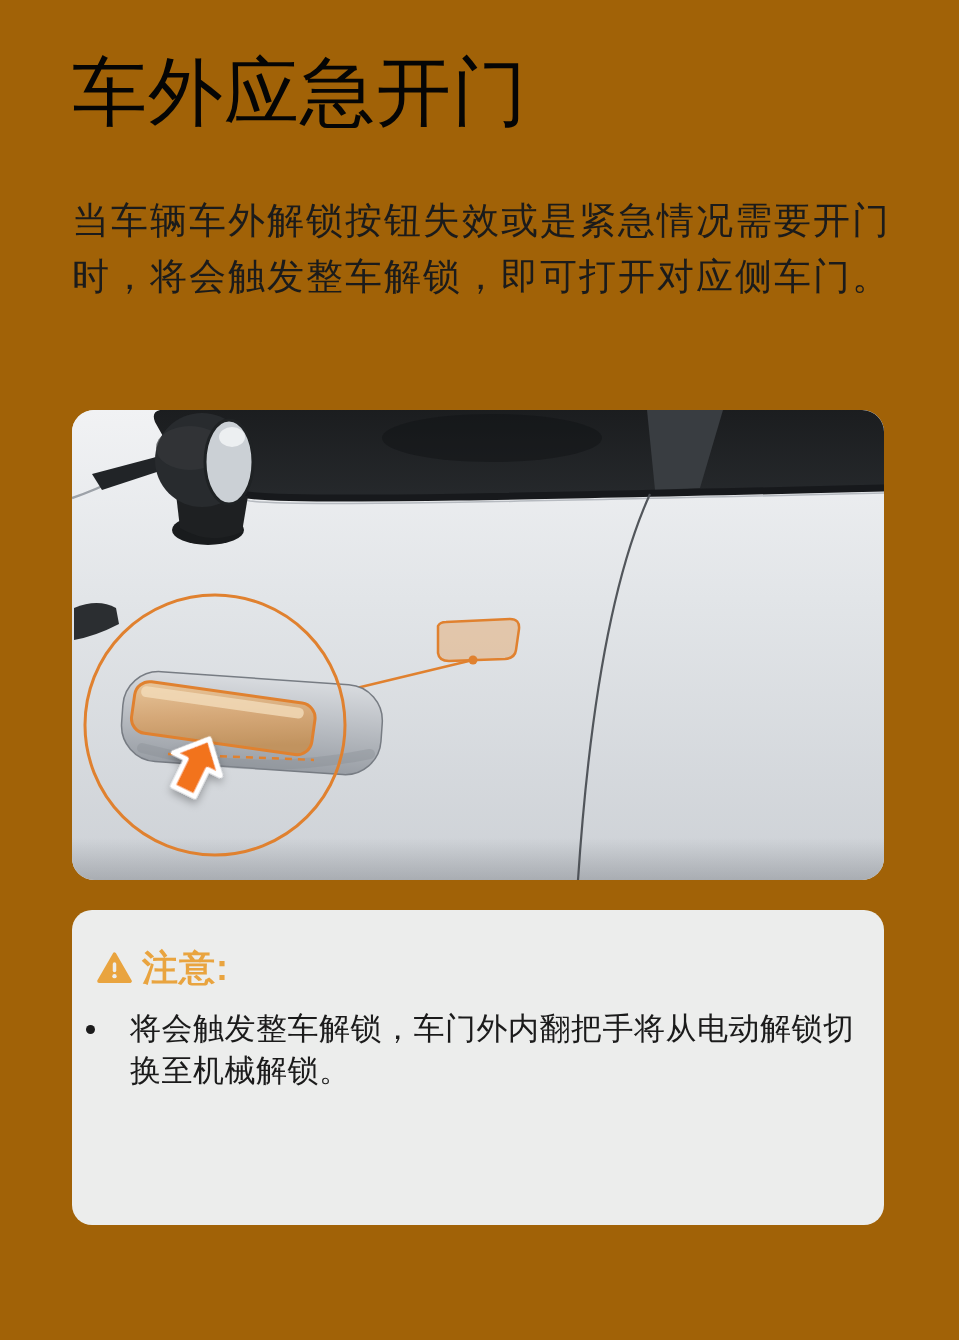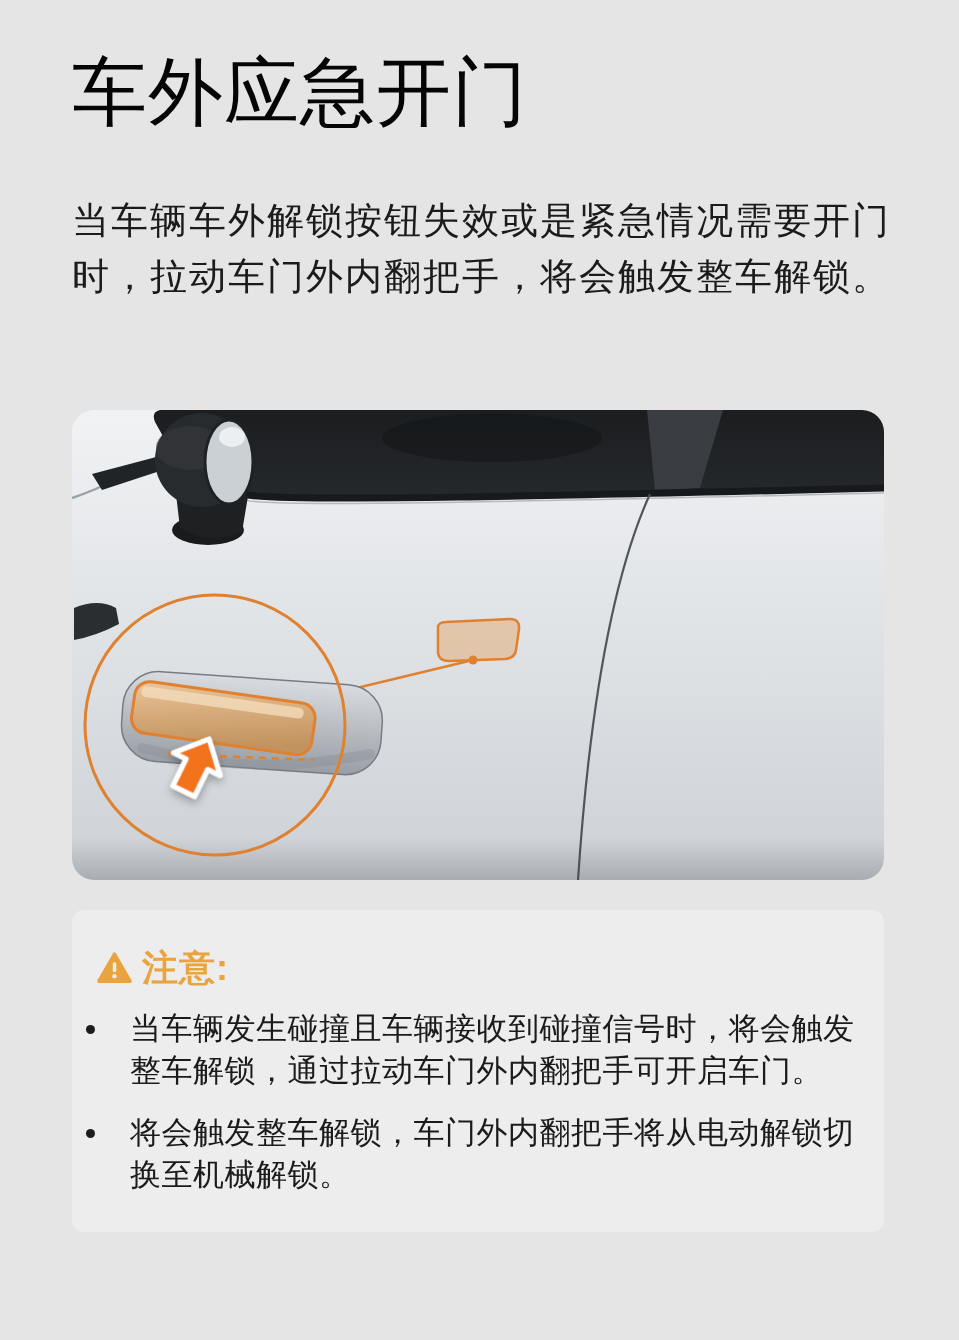--- a/index.html
+++ b/index.html
@@ -9,21 +9,21 @@
     --note-bg:#ECEDEC;
     --text:#1B1B1B;
     --title:#050505;
   }
   *{margin:0;padding:0;box-sizing:border-box;}
   html,body{background:#ffffff;}
   body{
     width:959px;height:1340px;position:relative;overflow:hidden;
     font-family:"Liberation Sans","DejaVu Sans",sans-serif;
   }
-  .page{position:absolute;inset:0;background:#e5e5e5;}
+  .page{position:absolute;inset:0;background:#a16207;}
 
   .page-title{
     position:absolute;left:72px;top:50px;
     font-size:75px;line-height:1.12;font-weight:500;
     letter-spacing:1px;color:var(--title);
   }
 
   .intro{
     position:absolute;left:72px;top:193px;width:830px;
     font-size:37px;line-height:56px;letter-spacing:2px;
@@ -32,21 +32,21 @@
   }
 
   .figure{
     position:absolute;left:72px;top:410px;width:812px;height:470px;
     border-radius:22px;overflow:hidden;background:#E6E8EB;
   }
   .figure svg{display:block;width:100%;height:100%;}
 
   .note{
     position:absolute;left:72px;top:910px;width:812px;min-height:315px;
-    background:var(--note-bg);border-radius:12px;
+    background:var(--note-bg);border-radius:20px;
     padding:40px 20px 36px 14px;
   }
   .note-header{
     display:flex;align-items:center;gap:10px;
     margin:0 0 22px 11px;height:36px;
   }
   .warning-icon{width:35px;height:32px;flex:0 0 auto;}
   .note-label{
     font-size:36px;font-weight:700;color:var(--warning);
     letter-spacing:1px;line-height:36px;
@@ -62,21 +62,21 @@
     border-radius:50%;background:#1c1c1c;
   }
 </style>
 </head>
 <body>
 
 <div class="page">
 
   <h1 class="page-title">车外应急开门</h1>
 
-  <p class="intro">当车辆车外解锁按钮失效或是紧急情况需要开门时，拉动车门外内翻把手，将会触发整车解锁。</p>
+  <p class="intro">当车辆车外解锁按钮失效或是紧急情况需要开门时，将会触发整车解锁，即可打开对应侧车门。</p>
 
   <div class="figure">
     <svg viewBox="0 0 812 470" preserveAspectRatio="none">
       <defs>
         <linearGradient id="bodyGrad" x1="0" y1="0" x2="0" y2="1">
           <stop offset="0" stop-color="#F1F2F4"></stop>
           <stop offset="0.4" stop-color="#E2E5E8"></stop>
           <stop offset="1" stop-color="#CDD1D6"></stop>
         </linearGradient>
         <linearGradient id="glassGrad" x1="0" y1="0" x2="0" y2="1">
@@ -159,22 +159,18 @@
       <svg class="warning-icon" viewBox="0 0 24 22">
         <path d="M12 1.6 L22.6 20 L1.4 20 Z" fill="var(--warning)" stroke="var(--warning)" stroke-width="2.6" stroke-linejoin="round"></path>
         <rect x="10.8" y="7" width="2.4" height="7" rx="1.2" fill="#ECEDEC"></rect>
         <circle cx="12" cy="16.6" r="1.5" fill="#ECEDEC"></circle>
       </svg>
       <span class="note-label">注意:</span>
     </div>
     <ul class="note-list">
       <li class="note-item">
         <span class="bullet-dot"></span>
-        <span>当车辆发生碰撞且车辆接收到碰撞信号时，将会触发整车解锁，通过拉动车门外内翻把手可开启车门。</span>
-      </li>
-      <li class="note-item">
-        <span class="bullet-dot"></span>
         <span>将会触发整车解锁，车门外内翻把手将从电动解锁切换至机械解锁。</span>
       </li>
     </ul>
   </div>
 
 </div>
 
 </body></html>

